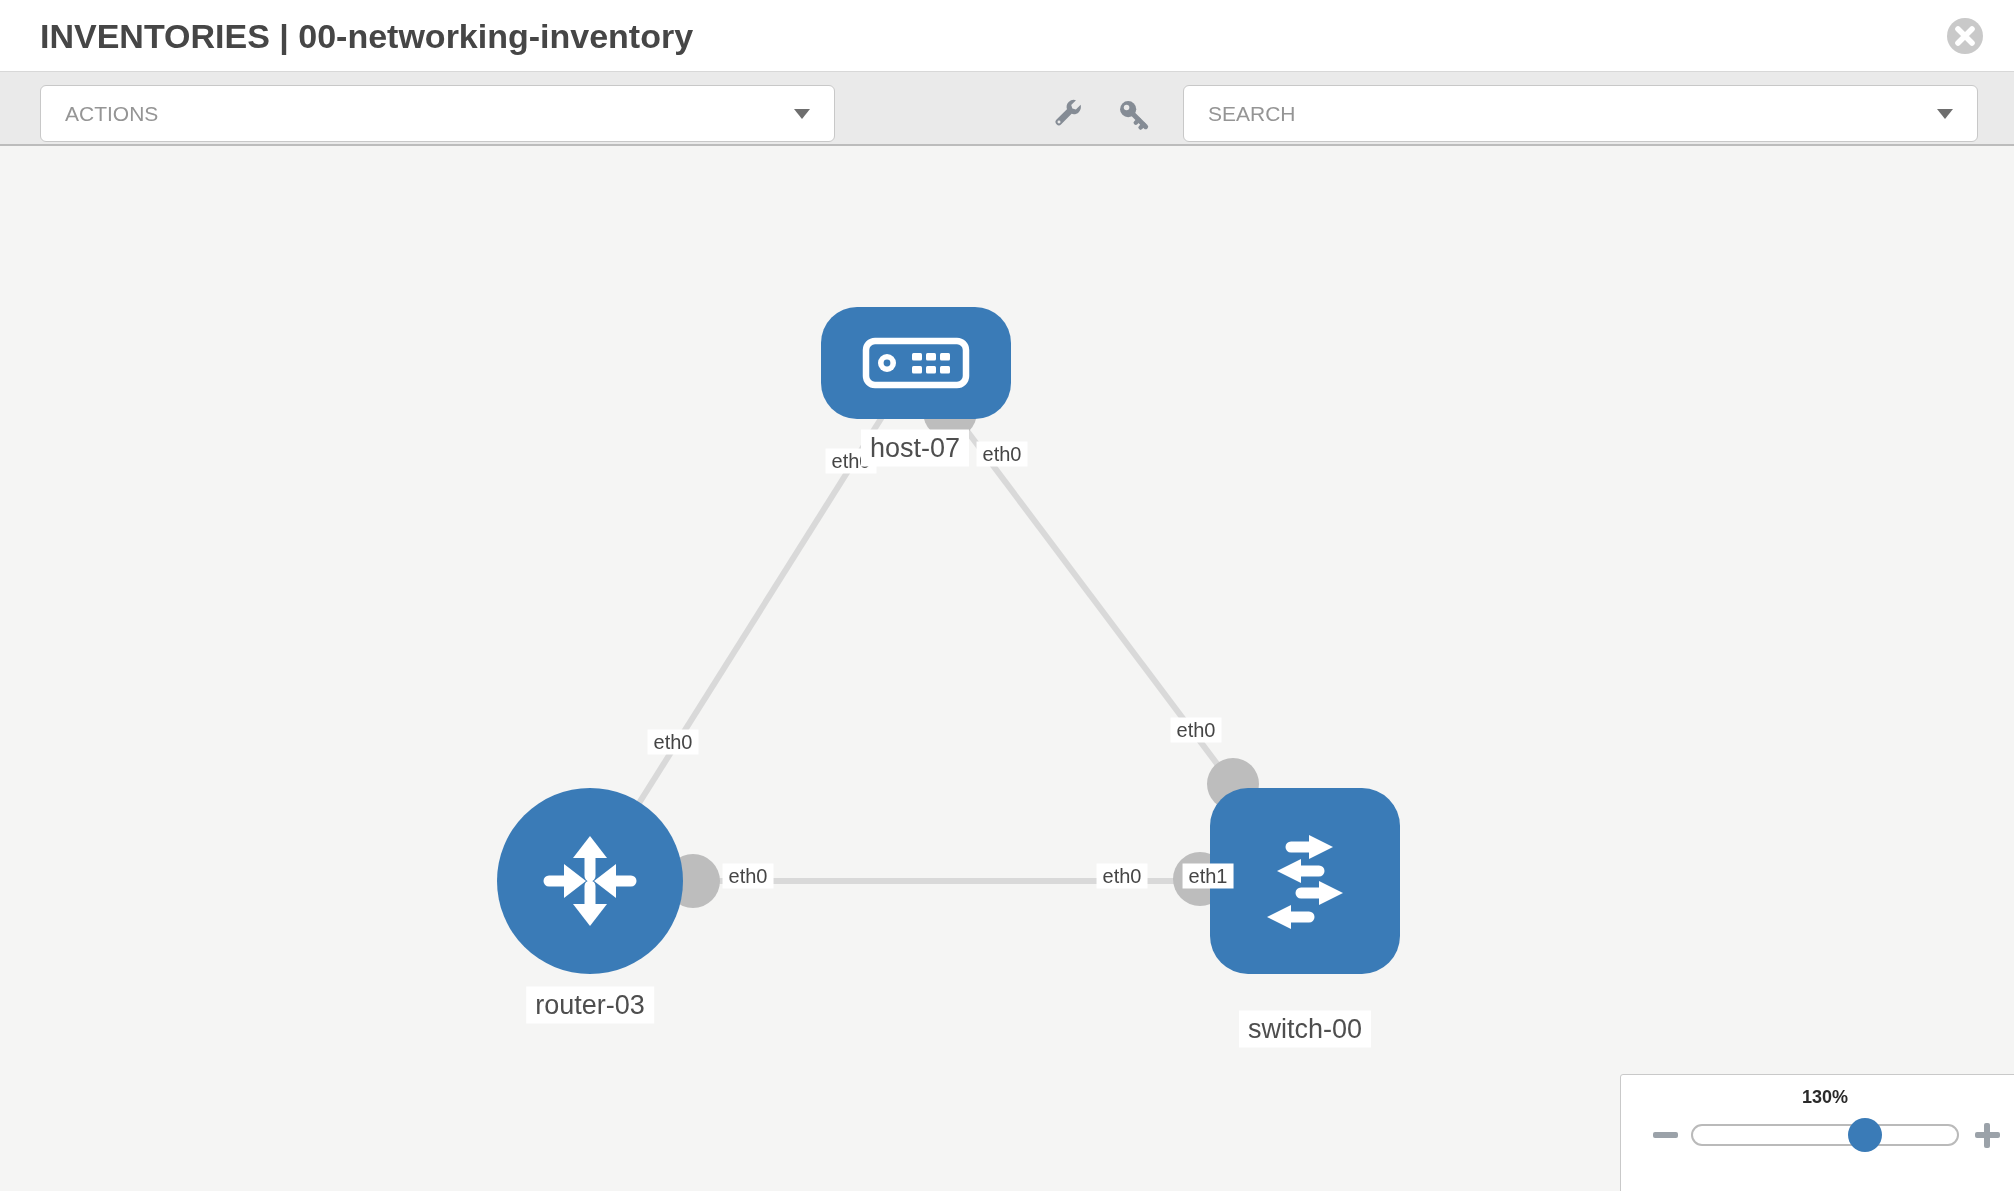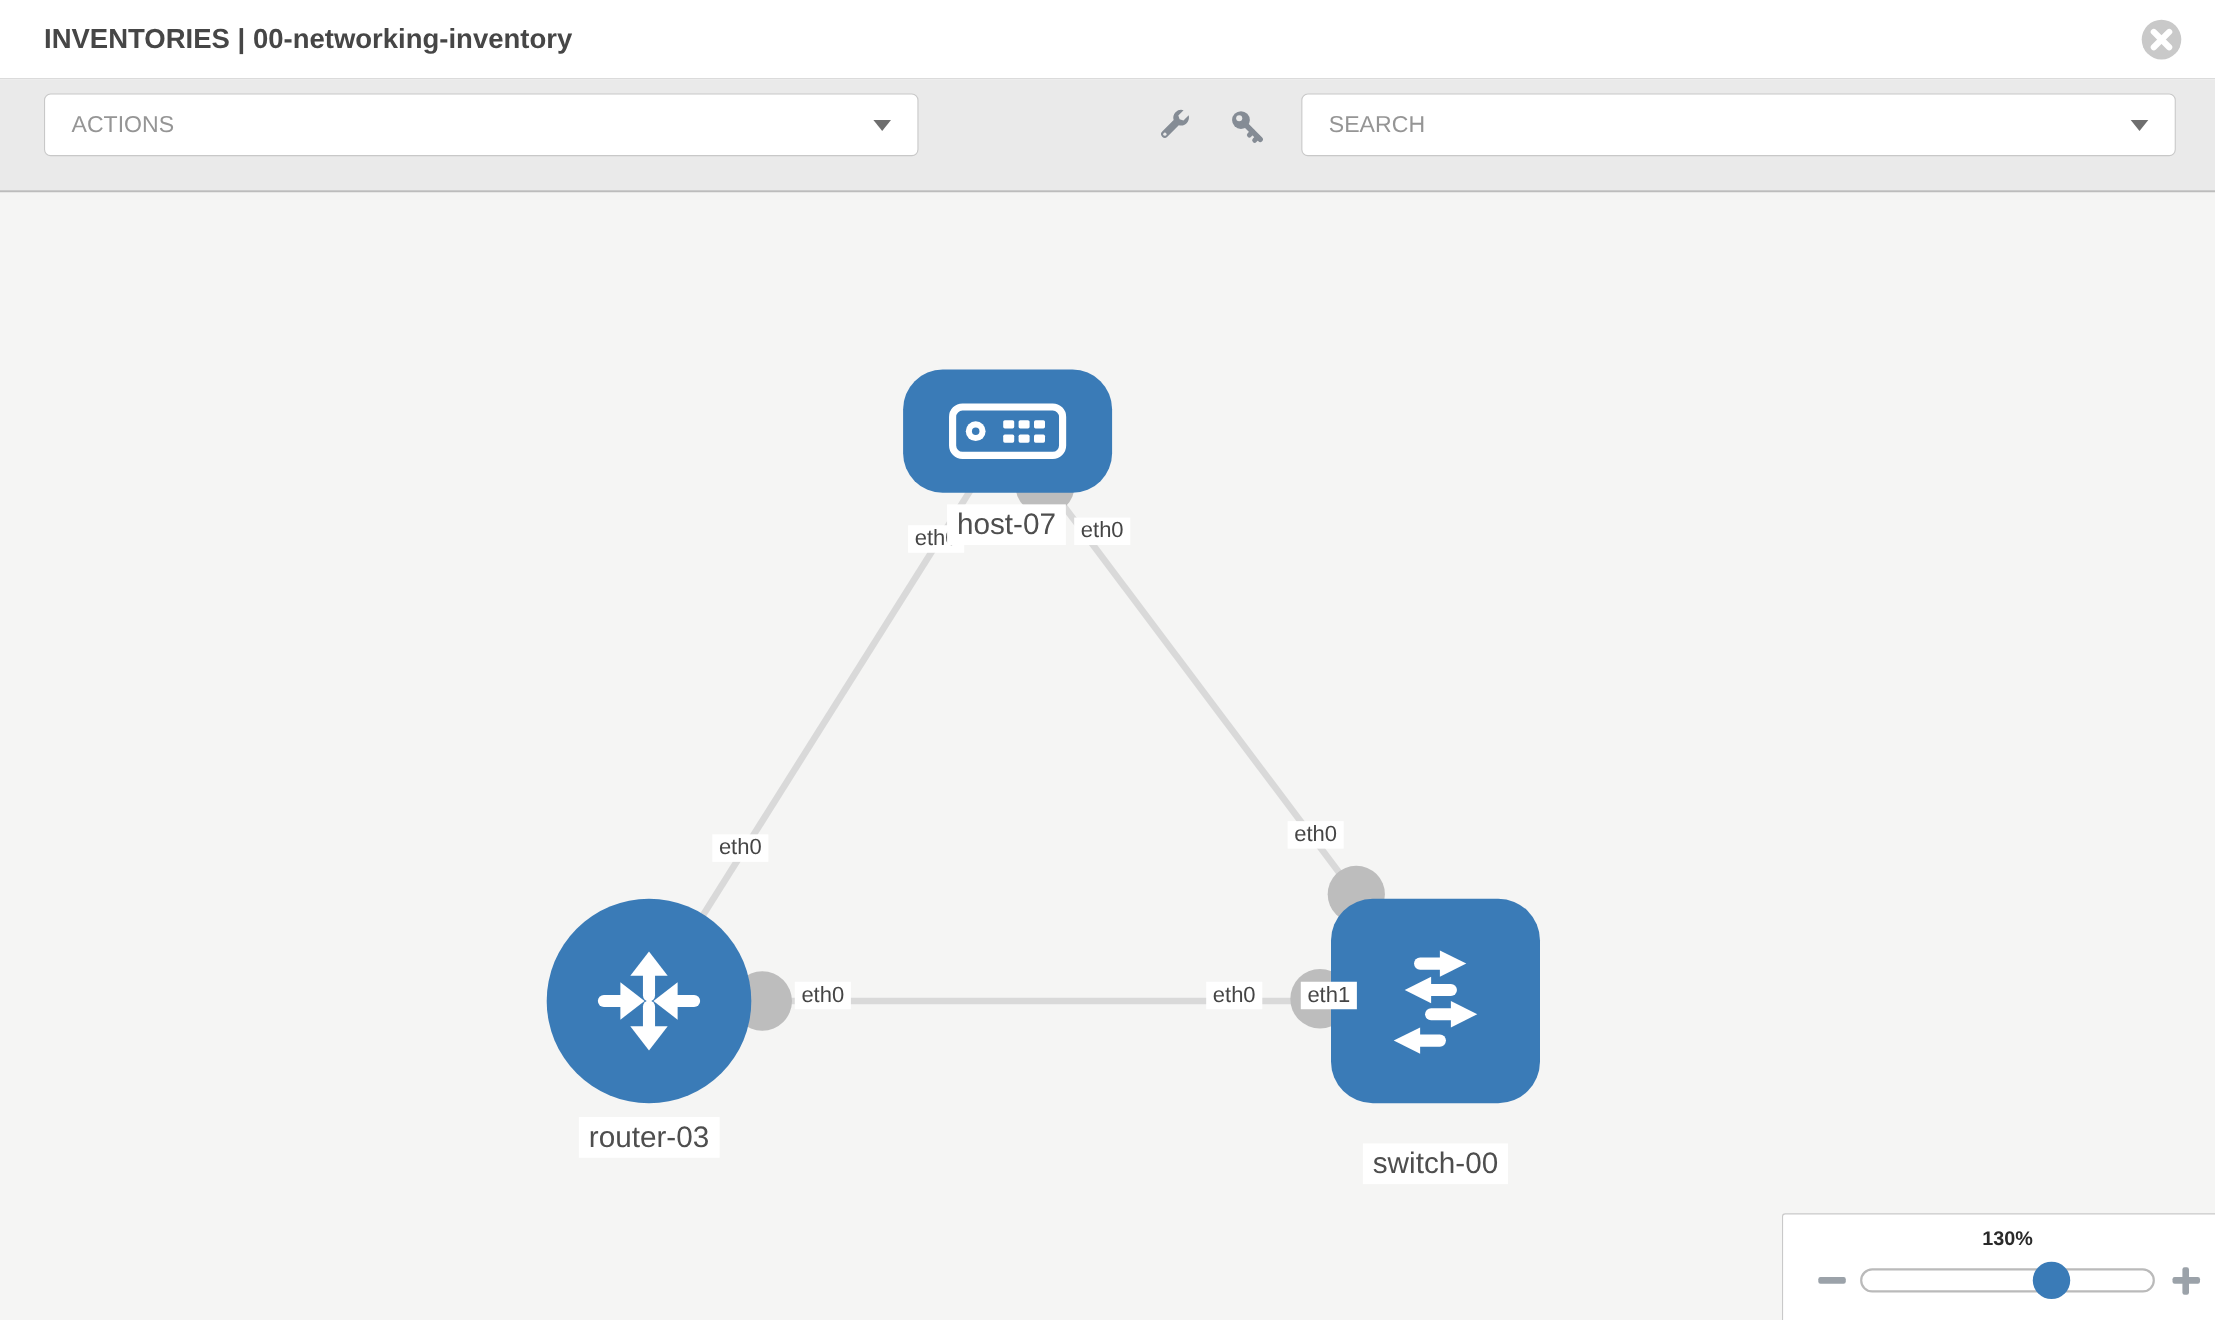--- a/index.html
+++ b/index.html
@@ -2,25 +2,25 @@
 <html><head>
 <meta charset="utf-8">
 <style>
   * { margin:0; padding:0; box-sizing:border-box; }
   html,body { width:2014px; height:1200px; overflow:hidden; background:#fff;
     font-family:"Liberation Sans","DejaVu Sans",sans-serif; }
   .app { position:relative; width:2014px; height:1200px; background:#fff; }
 
   
   .hdr { position:relative; height:72px; background:#fff; border-bottom:1px solid #d8d8d8; }
-  .hdr-title { position:absolute; left:40px; top:0; line-height:72px; font-size:25px; font-weight:700; color:#464646; }
+  .hdr-title { position:absolute; left:40px; top:0; line-height:72px; font-size:34px; font-weight:700; color:#464646; }
   .close-btn { position:absolute; right:30px; top:17px; width:38px; height:38px; border:none; background:transparent; cursor:pointer; padding:0; }
 
   
-  .toolbar { position:relative; height:103px; background:#eaeaea; border-bottom:2px solid #bcbcbc; }
+  .toolbar { position:relative; height:74px; background:#eaeaea; border-bottom:2px solid #bcbcbc; }
   .select { position:absolute; top:13px; height:57px; background:#fff; border:1px solid #c8c8c8; border-radius:6px;
     display:flex; align-items:center; justify-content:space-between; padding:0 24px; cursor:pointer; }
   .select-label { font-size:21px; color:#959595; }
   .caret { width:0; height:0; border-left:8px solid transparent; border-right:8px solid transparent; border-top:10px solid #6e6e6e; }
   .sel-actions { left:40px; width:795px; }
   .sel-search  { left:1183px; width:795px; }
   .tool-btn { position:absolute; top:26px; width:34px; height:34px; background:transparent; border:none; cursor:pointer; padding:0; }
   .tb-wrench { left:1049px; }
   .tb-key { left:1117px; }
 

